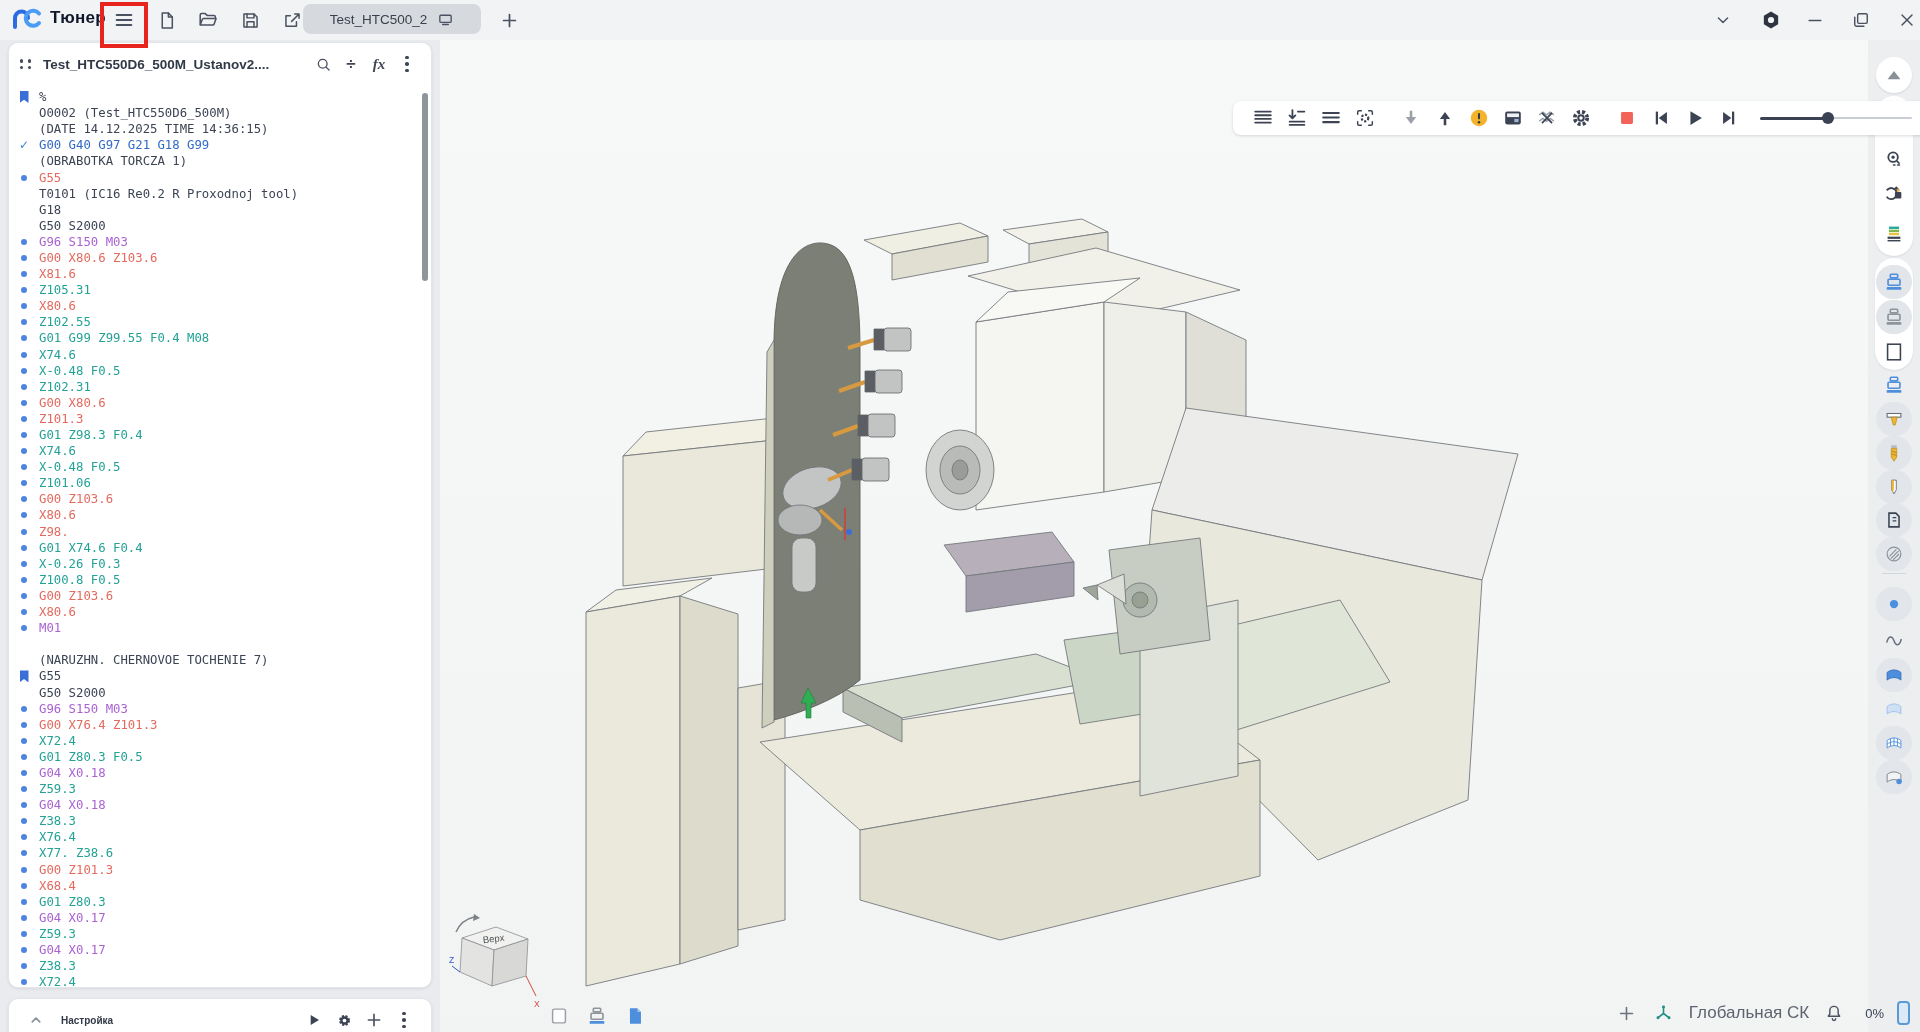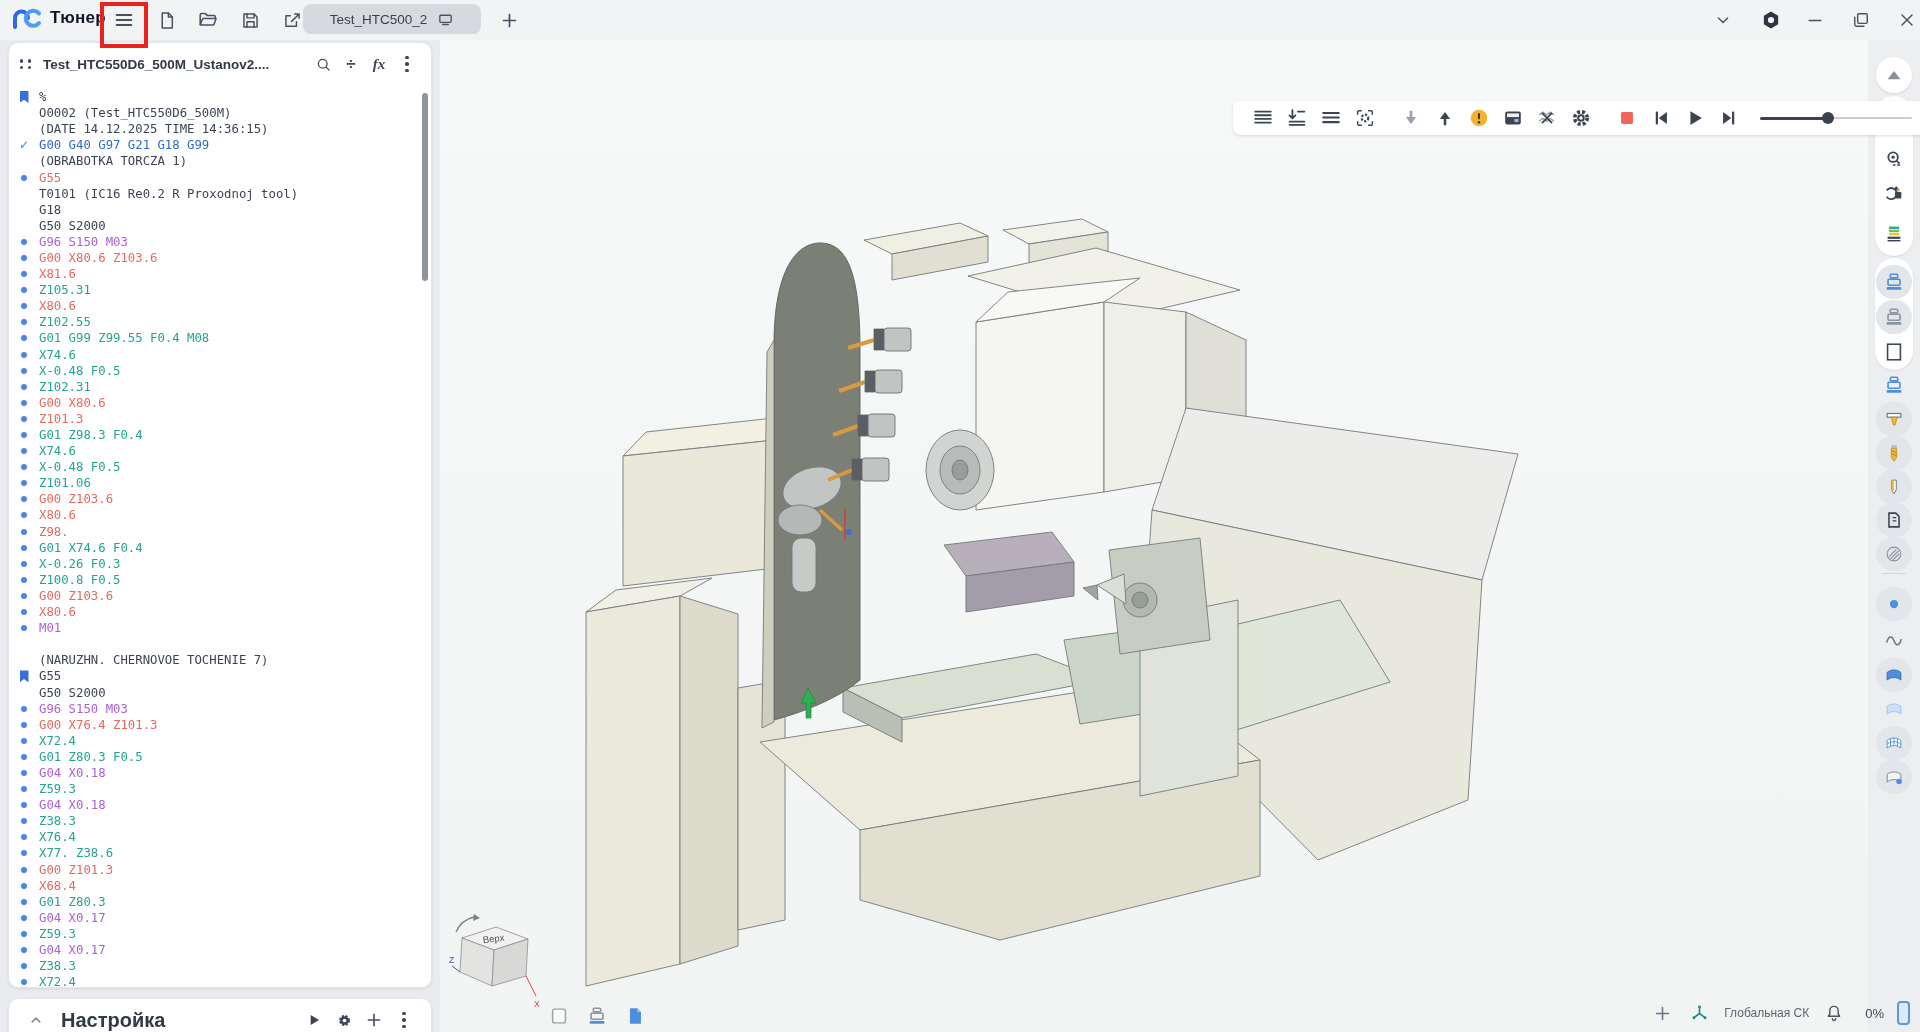--- a/index.html
+++ b/index.html
@@ -36,21 +36,21 @@
   .gline{height:16.1px;display:flex;align-items:center;font-family:"DejaVu Sans Mono",monospace;font-size:12.3px;}
   .gmark{width:30px;display:flex;align-items:center;justify-content:center;flex:0 0 30px;}
   .gmark.dot i{width:6px;height:6px;border-radius:50%;background:#4c86e0;}
   .gmark.bookmark i{width:9px;height:12px;background:#3a6fd8;clip-path:polygon(0 0,100% 0,100% 100%,50% 72%,0 100%);}
   .gmark.check{color:#3b82d8;font-size:12px;font-weight:bold;font-family:"DejaVu Sans",sans-serif}
   .c-default{color:#3c4454}.c-blue{color:#3069c9}.c-red{color:#e4695e}.c-teal{color:#23a295}.c-purple{color:#aa62d3}
   #gp-scrollbar{position:absolute;right:3px;top:50px;width:6px;height:188px;background:#8f959d;border-radius:3px;}
 
   
   #settings-bar{left:8px;top:998px;width:424px;height:44px;display:flex;align-items:center;padding:0 12px;}
-  #settings-title{font-weight:bold;font-size:20px;color:#313947;margin-left:10px;flex:1}
+  #settings-title{font-weight:bold;font-size:10px;color:#313947;margin-left:10px;flex:1}
   .sb-ic{width:30px;height:30px;display:flex;align-items:center;justify-content:center}
 
   
   #viewport{position:absolute;left:440px;top:40px;width:1428px;height:992px;
     background:linear-gradient(#f7f8f8,#f2f3f3);}
   #vp-toolbar{position:absolute;left:793px;top:61px;height:34px;background:#fff;border-radius:8px;
     box-shadow:0 1px 3px rgba(50,60,80,.18);display:flex;align-items:center;padding:0 13px;z-index:10;}
   .vt-ic{width:24px;height:24px;display:flex;align-items:center;justify-content:center;margin:0 5px;}
   .vt-gap{width:12px}
   #speed-slider{width:152px;height:24px;display:flex;align-items:center;position:relative;margin:0 10px 0 14px;}
@@ -68,21 +68,21 @@
   #right-sidebar{position:absolute;right:0;top:40px;width:52px;height:992px;background:#eceef0;}
   .side-pill{position:absolute;left:7px;width:38px;background:#fff;border-radius:19px;box-shadow:0 1px 2px rgba(50,60,80,.10);}
   .side-btn{position:absolute;left:8px;width:36px;height:32px;display:flex;align-items:center;justify-content:center;border-radius:50%;}
   .side-btn.bg-grey{background:#e2e5e9;height:34px;border-radius:17px;}
   .side-btn.bg-white{background:#fff;height:36px;box-shadow:0 1px 2px rgba(50,60,80,.12);}
   .side-btn svg{width:22px;height:22px}
   #side-divider{position:absolute;left:14px;width:24px;height:1px;background:#d2d6da;}
 
   
   #status-right{position:absolute;right:10px;bottom:4px;height:30px;display:flex;align-items:center;gap:13px;z-index:10;}
-  #cs-label{font-size:12px;color:#5d6470;}
+  #cs-label{font-size:17px;color:#5d6470;}
   #progress-label{font-size:13px;color:#3c4454;margin-left:6px;}
   #battery{width:13px;height:24px;border:2px solid #5b9bd5;border-radius:4px;background:#dce9f7;}
   .st-ic{width:24px;height:24px;display:flex;align-items:center;justify-content:center}
 </style>
 </head>
 <body>
 
 <header id="topbar">
   <div id="logo">
     <svg width="30" height="22" viewBox="0 0 30 22">

